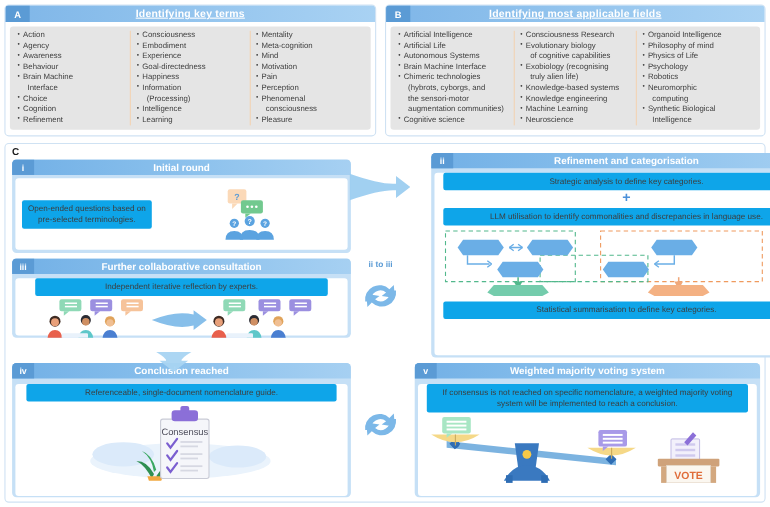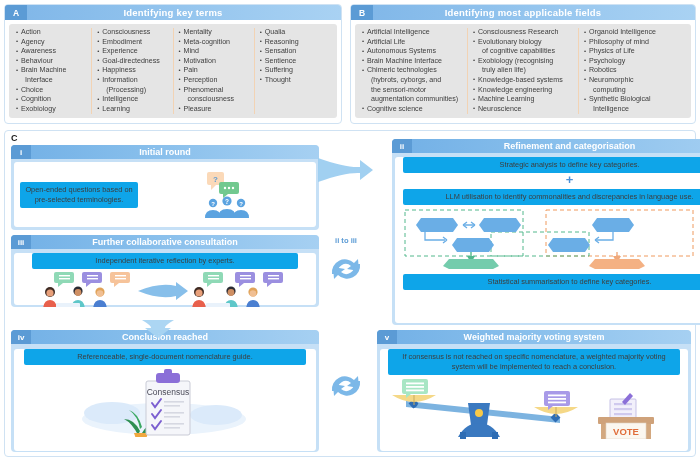--- a/index.html
+++ b/index.html
@@ -38,20 +38,21 @@
     flex: 0 0 auto;
   }
   .hdr-title {
     flex: 1;
     color: #ffffff;
     font-size: 9.5px;
     font-weight: bold;
     display: flex; align-items: center; justify-content: center;
     letter-spacing: .2px;
     padding-right: 22px;
+    text-decoration: underline;
   }
 
   
   .list-body {
     margin: 4px;
     background: #e5e5e5;
     border-radius: 3px;
     display: flex;
     padding: 4px 2px;
   }
@@ -194,21 +195,21 @@
     <div class="list-col">
         <ul>
           <li>Action</li>
           <li>Agency</li>
           <li>Awareness</li>
           <li>Behaviour</li>
           <li>Brain Machine</li>
           <li class="cont">Interface</li>
           <li>Choice</li>
           <li>Cognition</li>
-          <li>Exobiology</li>
+          <li>Refinement</li>
         </ul>
       </div>
     <div class="list-col">
         <ul>
           <li>Consciousness</li>
           <li>Embodiment</li>
           <li>Experience</li>
           <li>Goal-directedness</li>
           <li>Happiness</li>
           <li>Information</li>
@@ -221,30 +222,20 @@
         <ul>
           <li>Mentality</li>
           <li>Meta-cognition</li>
           <li>Mind</li>
           <li>Motivation</li>
           <li>Pain</li>
           <li>Perception</li>
           <li>Phenomenal</li>
           <li class="cont">consciousness</li>
           <li>Pleasure</li>
-        </ul>
-      </div>
-    <div class="list-col">
-        <ul>
-          <li>Qualia</li>
-          <li>Reasoning</li>
-          <li>Sensation</li>
-          <li>Sentience</li>
-          <li>Suffering</li>
-          <li>Thought</li>
         </ul>
       </div>
   </div>
 </div>
 
 <div class="panel" id="panelB">
   <div class="hdr">
     <div class="hdr-letter">B</div>
     <div class="hdr-title">Identifying most applicable fields</div>
   </div>

